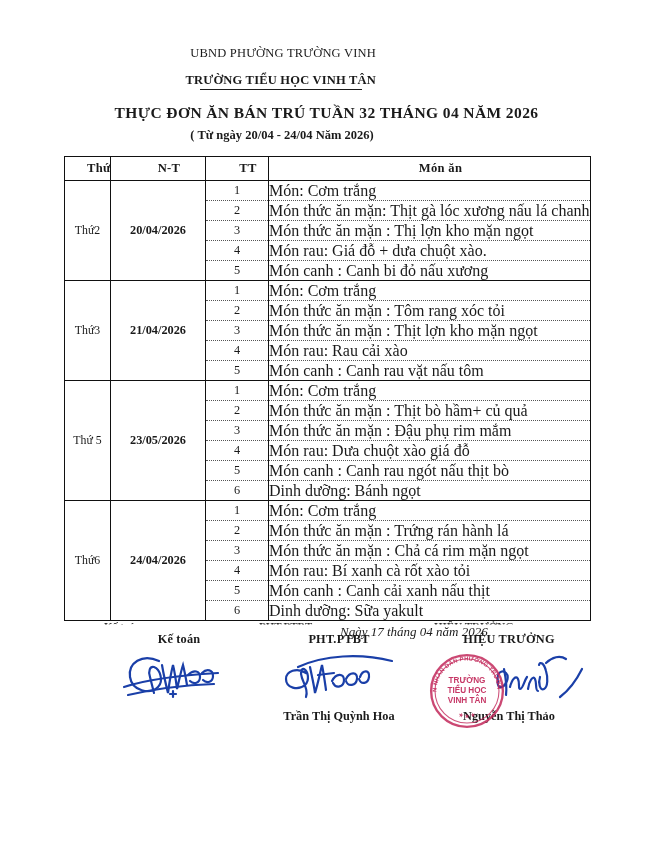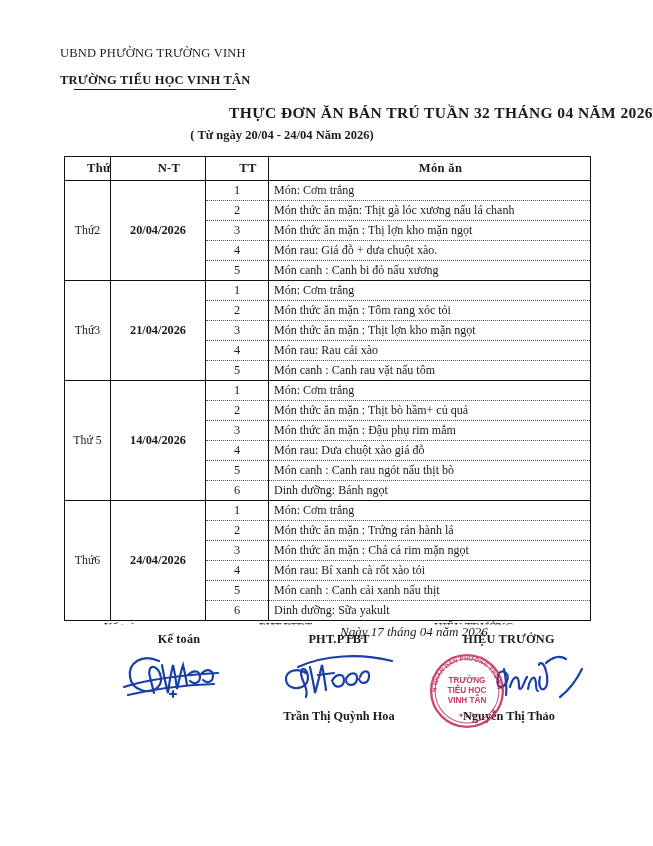--- a/index.html
+++ b/index.html
@@ -19,23 +19,24 @@
   }
 
   .page {
     position: absolute;
     inset: 0;
   }
 
   
   .letterhead {
     position: absolute;
-    left: 60px;
+    left: 76px;
     top: 46px;
     width: 300px;
+    text-align: right;
   }
   .org-line-1 {
     font-size: 12.5px;
     letter-spacing: .2px;
     white-space: nowrap;
   }
   .org-line-2 {
     font-size: 12.5px;
     font-weight: bold;
     letter-spacing: .2px;
@@ -52,21 +53,21 @@
     height: 1px;
     background: #1a1a1a;
   }
 
   
   .doc-title {
     position: absolute;
     left: 0;
     top: 104px;
     width: 653px;
-    text-align: right;
+    text-align: center;
     font-size: 15.5px;
     font-weight: bold;
     letter-spacing: .4px;
   }
   .doc-subtitle {
     position: absolute;
     left: 0;
     top: 128px;
     width: 564px;
     text-align: center;
@@ -112,22 +113,21 @@
     text-align: center;
     font-size: 12.3px;
     font-weight: bold;
   }
   .menu-table td.c-no {
     text-align: center;
     font-size: 12.3px;
   }
   .menu-table td.c-dish {
     text-align: left;
-    padding-left: 5px;
-    font-size: 12px;
+    font-size: 16px;
     white-space: nowrap;
     font-family: Liberation Serif, serif;
   }
 
   
   tr.dish-row td.c-no,
   tr.dish-row td.c-dish {
     border-top: 1px dotted #555;
     border-bottom: 1px dotted #555;
     height: 19px;
@@ -286,21 +286,21 @@
         <tr class="dish-row">
           <td class="c-no">4</td>
           <td class="c-dish">Món rau: Rau cải xào</td>
         </tr>
         <tr class="dish-row last-of-day">
           <td class="c-no">5</td>
           <td class="c-dish">Món canh :   Canh rau vặt nấu tôm</td>
         </tr>
         <tr class="dish-row first-of-day">
           <td class="c-day" rowspan="6">Thứ 5</td>
-          <td class="c-date" rowspan="6">14/04/2026</td>
+          <td class="c-date" rowspan="6">23/05/2026</td>
           <td class="c-no">1</td>
           <td class="c-dish">Món:  Cơm trắng</td>
         </tr>
         <tr class="dish-row">
           <td class="c-no">2</td>
           <td class="c-dish">Món thức ăn mặn :   Thịt bò hầm+ củ quả</td>
         </tr>
         <tr class="dish-row">
           <td class="c-no">3</td>
           <td class="c-dish">Món thức ăn mặn :  Đậu phụ rim mắm</td>

